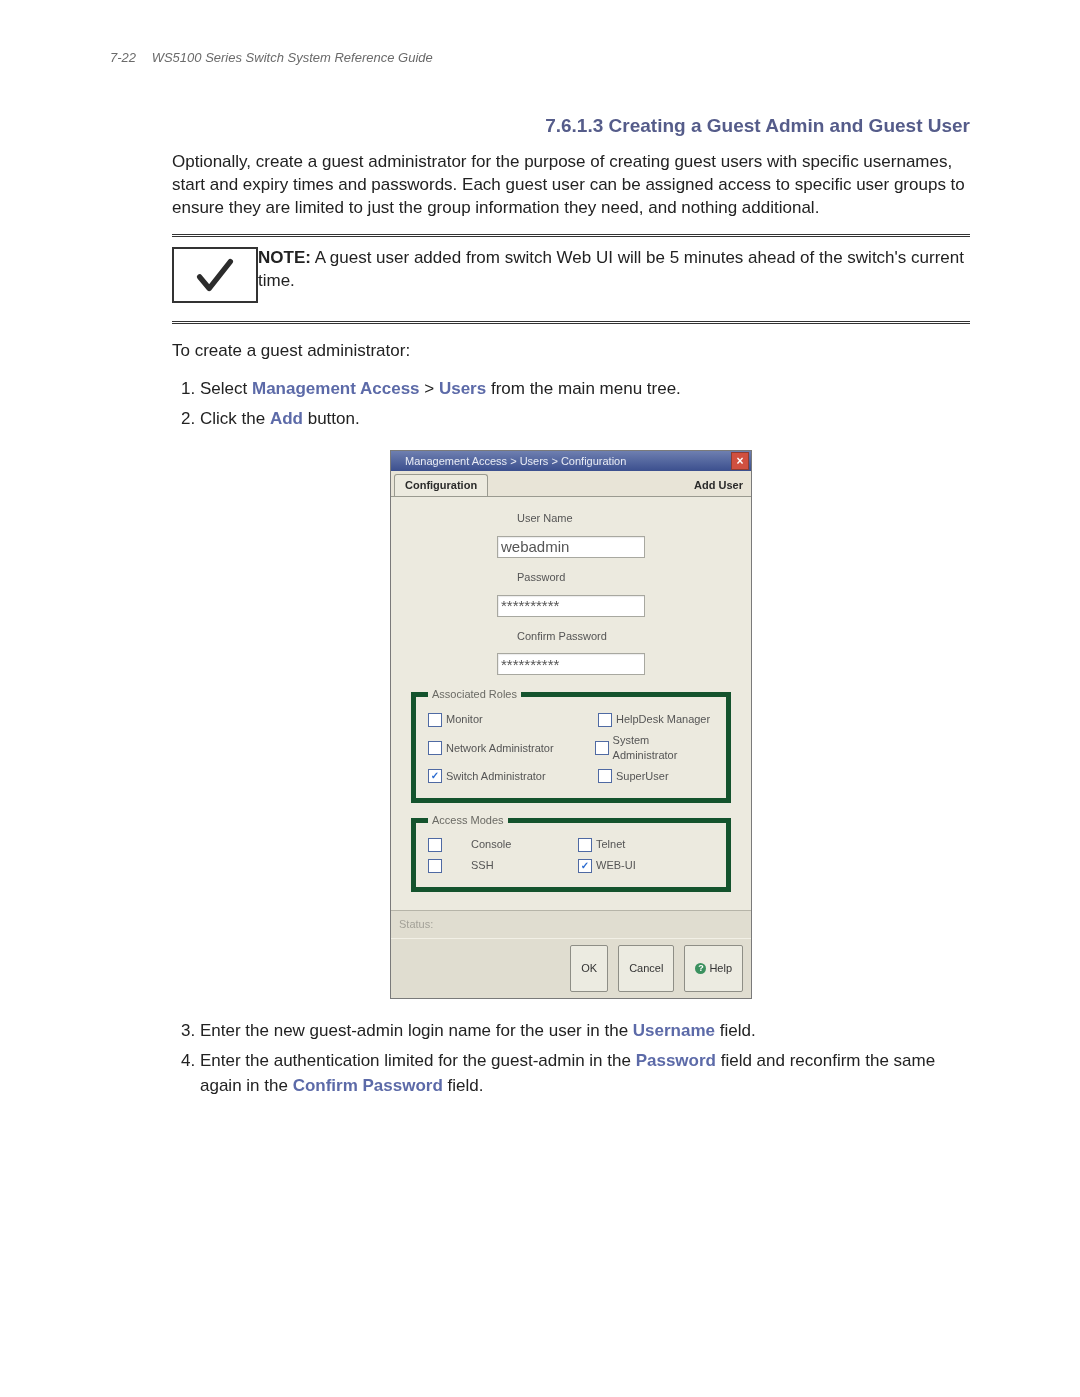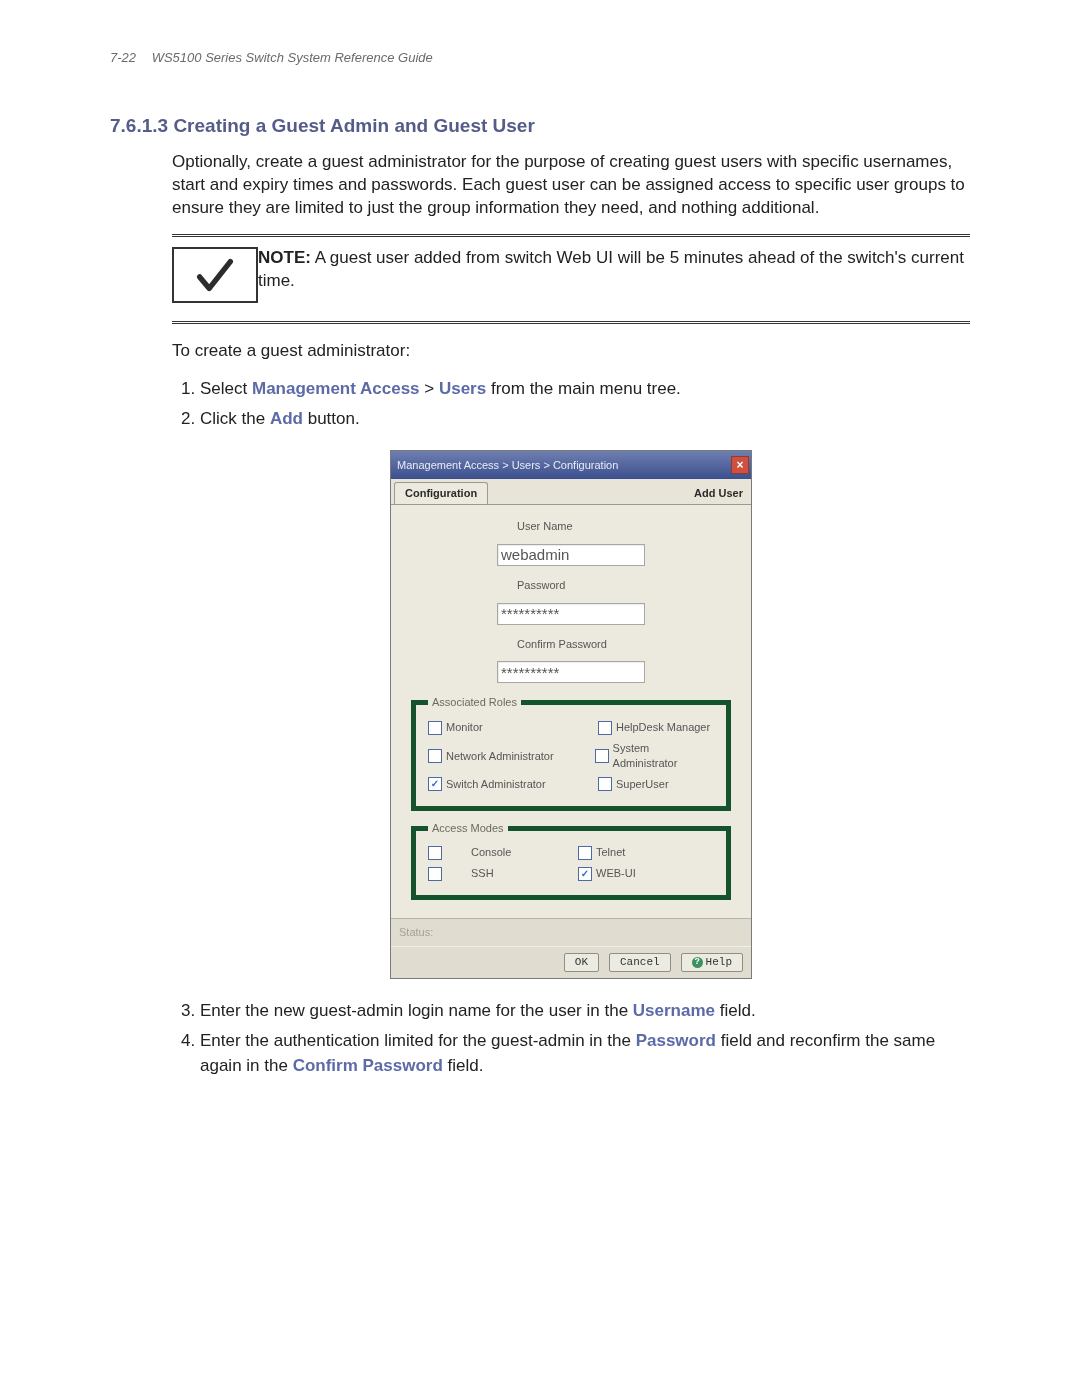--- a/index.html
+++ b/index.html
@@ -21,20 +21,21 @@
   }
   .runhead .pagenum {
     font-weight: normal;
     margin-right: 12px;
   }
   .section-head {
     font-size: 19px;
     font-weight: bold;
     color: #555c8a;
     margin: 8px 0 14px 0;
+    text-align: right;
   }
   .body-block {
     margin-left: 62px;
     font-size: 17px;
     color: #222;
     line-height: 1.35;
   }
   .body-block p { margin: 0 0 10px 0; }
 
   .note-box-hr {
@@ -74,26 +75,26 @@
   .dialog {
     width: 360px;
     margin: 18px auto 20px auto;
     border: 1px solid #7a7a7a;
     background: #e8e4d7;
     font-family: Tahoma, Verdana, Arial, sans-serif;
     font-size: 11px;
     color: #3a3a3a;
   }
   .dlg-title {
-    height: 28px;
+    height: 20px;
     display: flex;
     align-items: center;
     background: linear-gradient(#6e7fb0, #3b4f8e);
     color: #e9ecf5;
-    padding: 0 2px 0 6px;
+    padding: 0 2px 0 14px;
     font-size: 11px;
   }
   .dlg-title-text { flex: 1; }
   .dlg-close {
     width: 16px; height: 16px;
     background: #d05040;
     border: 1px solid #8e3c32;
     color: #fff;
     display: flex;
     align-items: center;
@@ -196,22 +197,22 @@
     background: #e0ddd0;
     border-top: 1px solid #f2f0e6;
     padding: 6px 8px;
     display: flex;
     justify-content: flex-end;
     gap: 10px;
   }
   .btn {
     border: 1px solid #8e8e86;
     background: #ecebe1;
-    padding: 1px 10px;
-    font-family: Liberation Mono, monospace;
+    padding: 15px 10px;
+    font-family: Liberation Sans, sans-serif;
     font-size: 11px;
     color: #333;
     border-radius: 2px;
     display: flex;
     align-items: center;
     gap: 3px;
   }
   .help-ico {
     width: 11px; height: 11px;
     border-radius: 50%;

